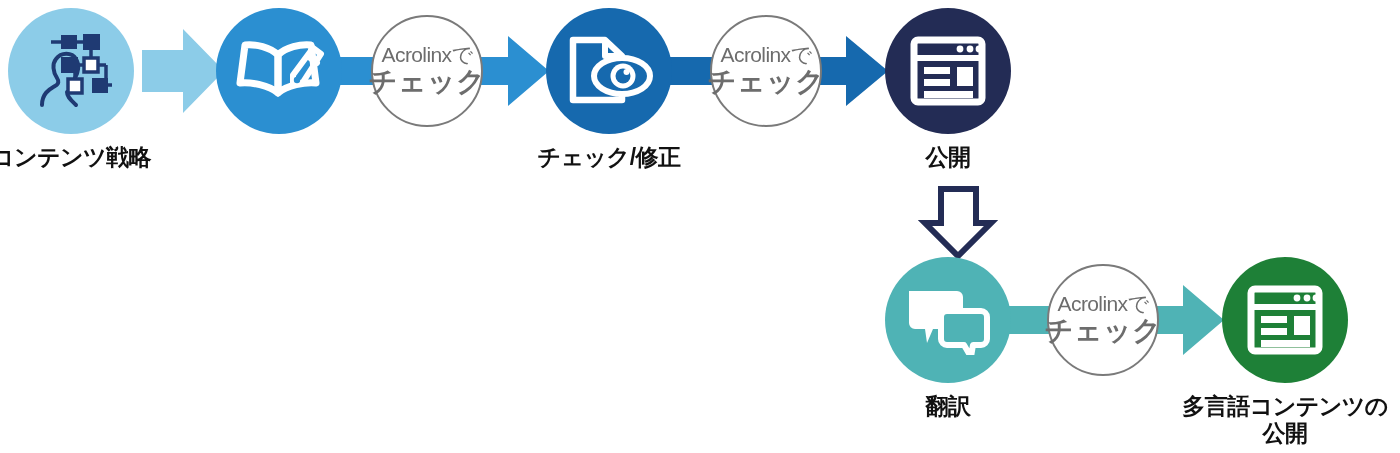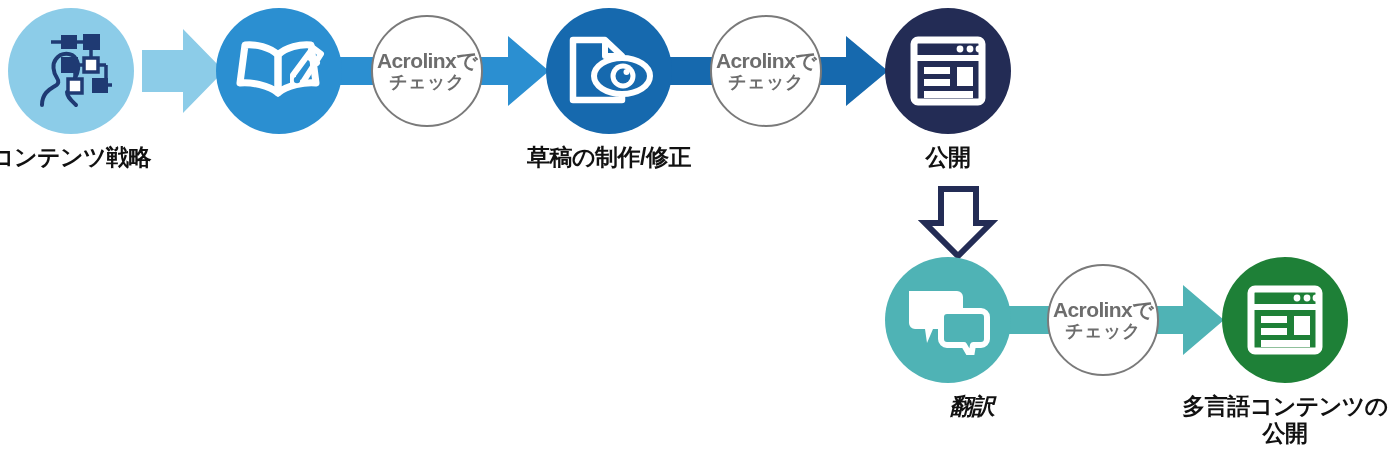--- a/index.html
+++ b/index.html
@@ -47,28 +47,28 @@
     background: #ffffff;
     border: 2px solid #7a7a7a;
     box-sizing: border-box;
     display: flex;
     flex-direction: column;
     align-items: center;
     justify-content: center;
   }
   .check-line1 {
     font-size: 21px;
-    font-weight: bold;
+    font-weight: normal;
     color: #6d6d6d;
     line-height: 1.05;
     letter-spacing: -0.6px;
     white-space: nowrap;
   }
   .check-line2 {
-    font-size: 18px;
+    font-size: 28px;
     font-weight: bold;
     color: #6d6d6d;
     line-height: 1.15;
     letter-spacing: 0.5px;
     white-space: nowrap;
   }
   .arrow-layer {
     position: absolute;
     left: 0;
     top: 0;
@@ -169,21 +169,21 @@
 
       <path d="M 8 6 L 40 6 L 57 22 L 57 66 L 8 66 Z" fill="none" stroke="#ffffff" stroke-width="6.5" stroke-linejoin="round"></path>
       <path d="M 40 6 L 40 22 L 57 22" fill="none" stroke="#ffffff" stroke-width="6" stroke-linejoin="round"></path>
 
       <ellipse cx="57" cy="42" rx="28" ry="18" fill="#1669AE" stroke="#ffffff" stroke-width="6"></ellipse>
       <circle cx="58" cy="42" r="12.5" fill="#ffffff"></circle>
       <circle cx="58" cy="42" r="7.5" fill="#1669AE"></circle>
       <circle cx="61.5" cy="38" r="3" fill="#ffffff"></circle>
     </svg>
   </div>
-  <div class="node-label" style="left:526px; top:144px; width:166px;">草稿の制作/修正</div>
+  <div class="node-label" style="left:526px; top:144px; width:166px;">チェック/修正</div>
 
   <div class="check-circle" style="left:710px; top:15px; width:112px; height:112px;">
     <span class="check-line1">Acrolinxで</span>
     <span class="check-line2">チェック</span>
   </div>
 
   <div class="node-circle" style="left:885px; top:8px; width:126px; height:126px; background:#232C55;"></div>
   <div class="icon-wrap" style="left:885px; top:8px; width:126px; height:126px;">
     <svg width="76" height="70" viewBox="0 0 76 70">
       <rect x="4" y="4" width="68" height="62" rx="4" fill="none" stroke="#ffffff" stroke-width="7"></rect>
@@ -204,21 +204,21 @@
     <svg width="86" height="70" viewBox="0 0 86 70">
 
       <path d="M 4 6 L 52 6 A 6 6 0 0 1 58 12 L 58 38 A 6 6 0 0 1 52 44
                L 28 44 L 22 58 L 20 44 L 10 44 A 6 6 0 0 1 4 38 Z" fill="#ffffff"></path>
 
       <path d="M 42 26 L 76 26 A 6 6 0 0 1 82 32 L 82 54 A 6 6 0 0 1 76 60
                L 68 60 L 66 72 L 59 60 L 42 60 A 6 6 0 0 1 36 54 L 36 32
                A 6 6 0 0 1 42 26 Z" fill="#4FB3B5" stroke="#ffffff" stroke-width="6" stroke-linejoin="round"></path>
     </svg>
   </div>
-  <div class="node-label" style="left:889px; top:393px; width:166px;font-style:italic;">翻訳</div>
+  <div class="node-label" style="left:865px; top:393px; width:166px;">翻訳</div>
 
   <div class="check-circle" style="left:1047px; top:264px; width:112px; height:112px;">
     <span class="check-line1">Acrolinxで</span>
     <span class="check-line2">チェック</span>
   </div>
 
   <div class="node-circle" style="left:1222px; top:257px; width:126px; height:126px; background:#1E8037;"></div>
   <div class="icon-wrap" style="left:1222px; top:257px; width:126px; height:126px;">
     <svg width="76" height="70" viewBox="0 0 76 70">
       <rect x="4" y="4" width="68" height="62" rx="4" fill="none" stroke="#ffffff" stroke-width="7"></rect>

